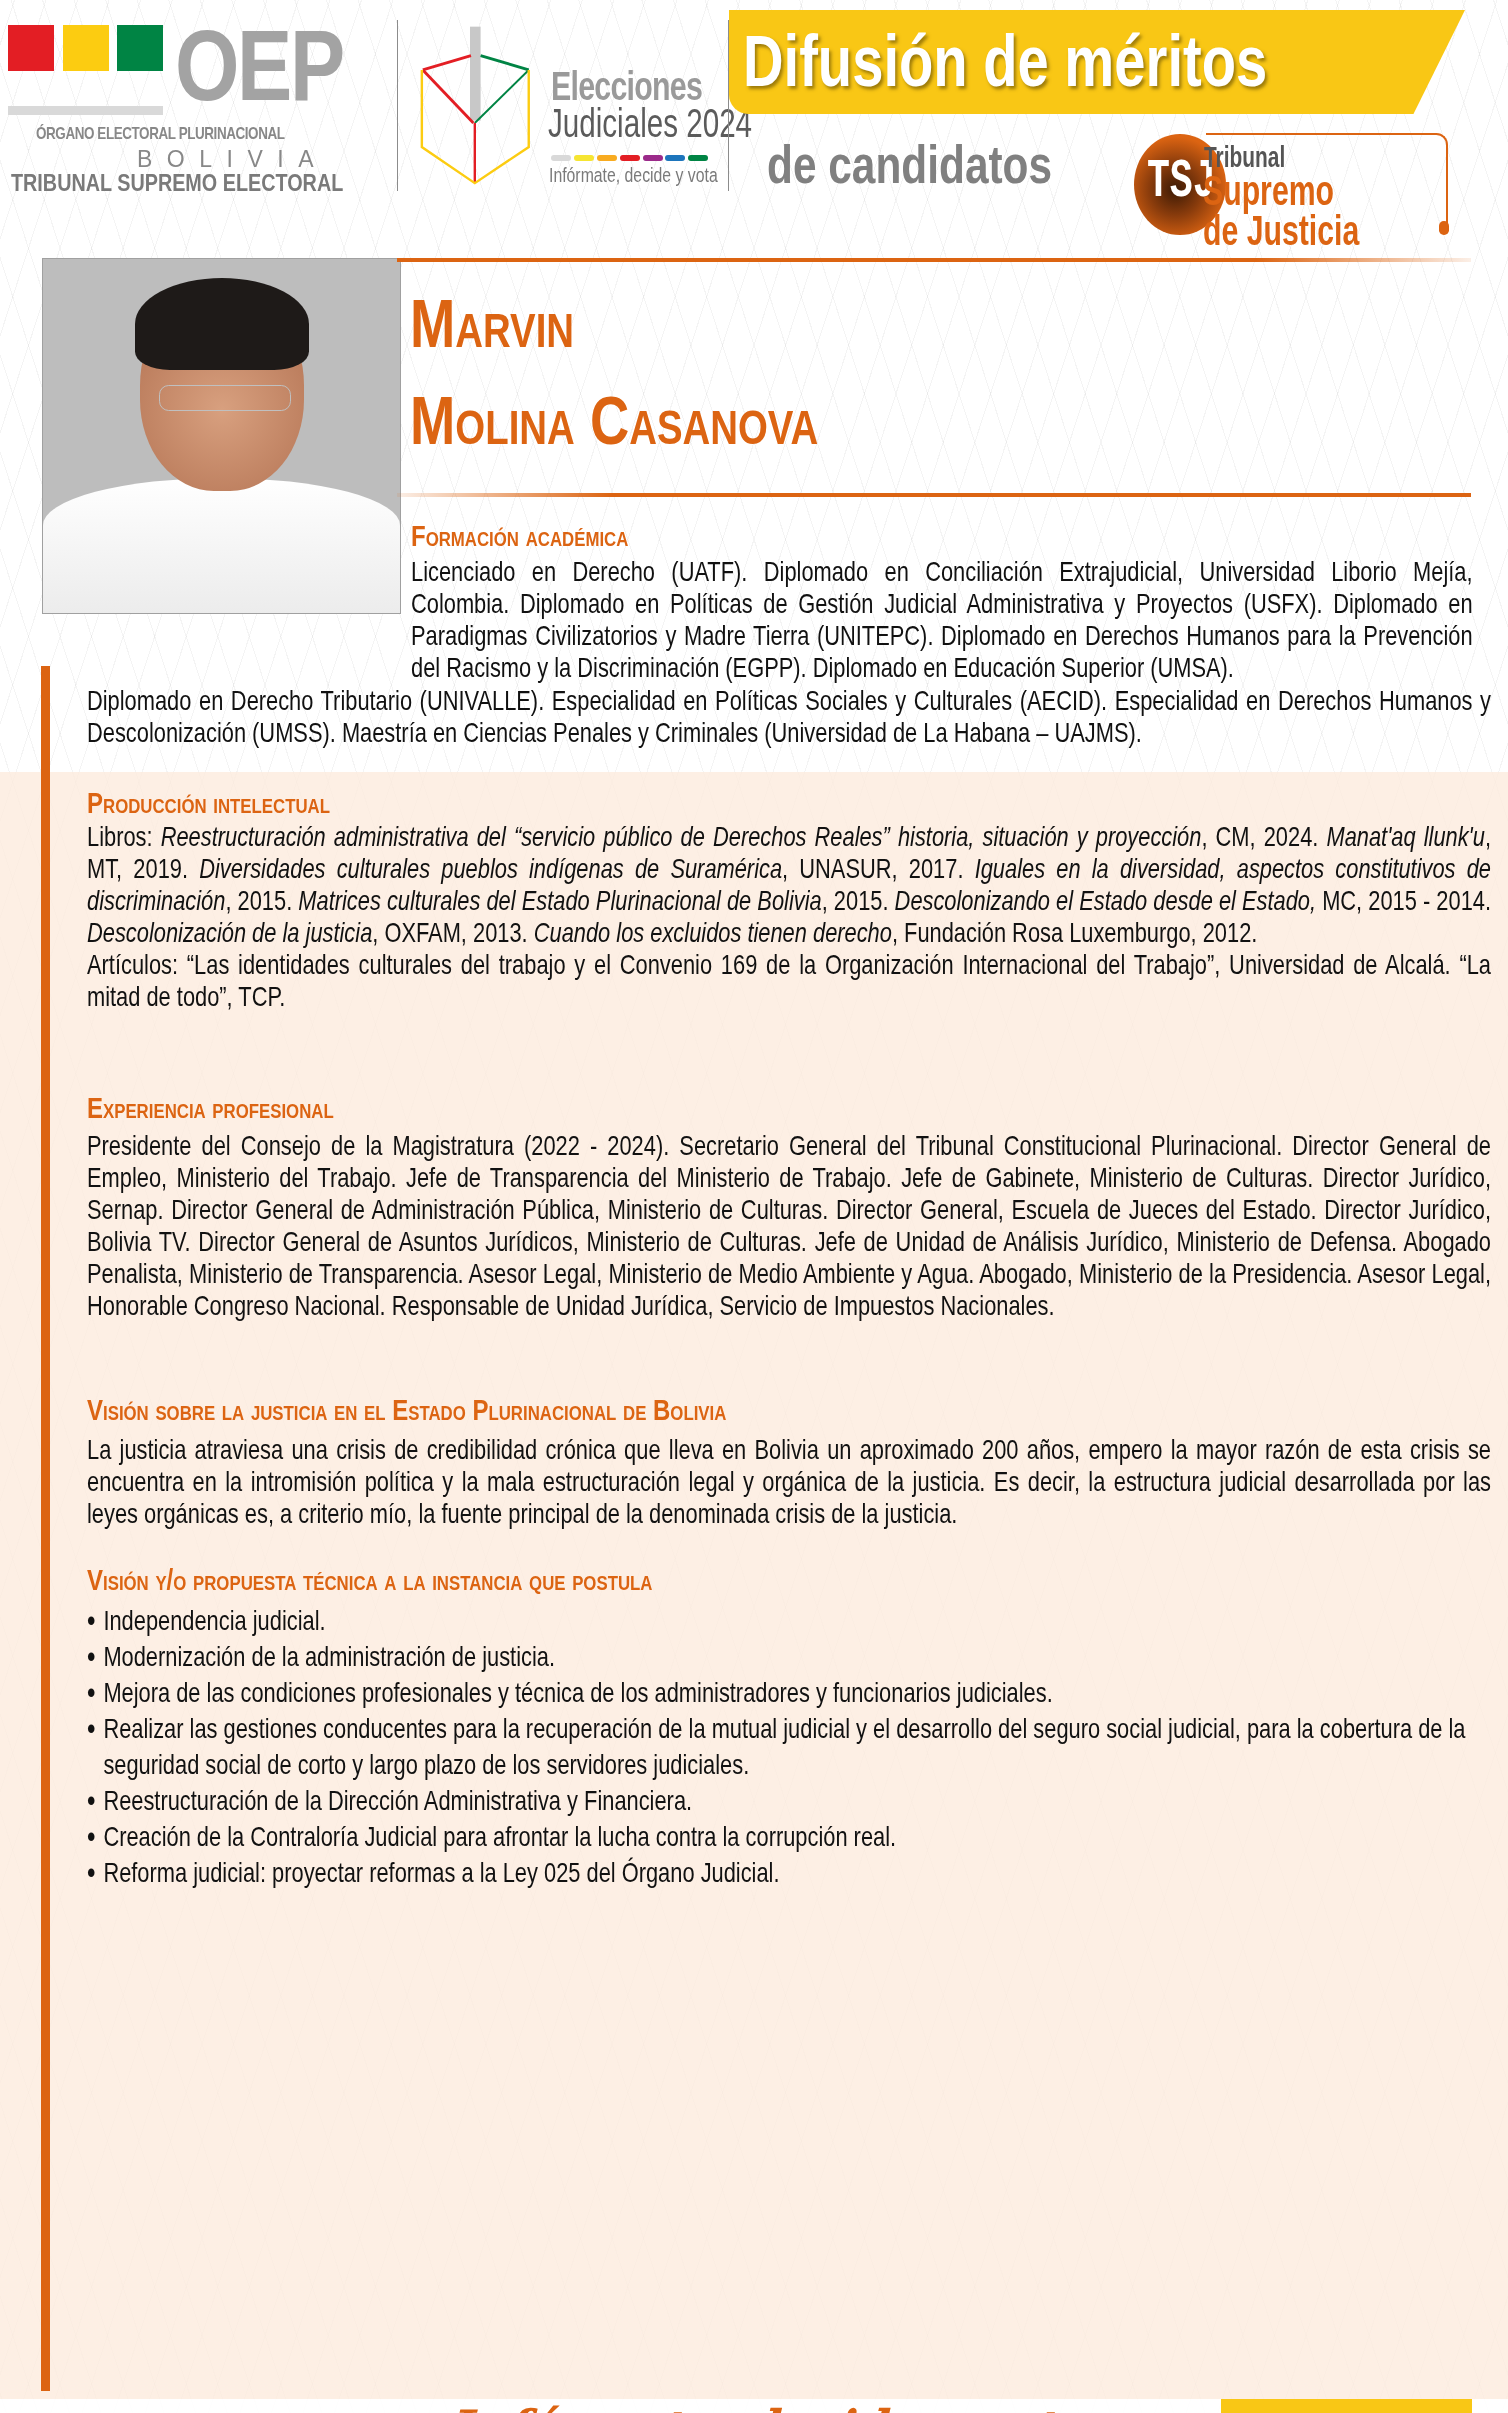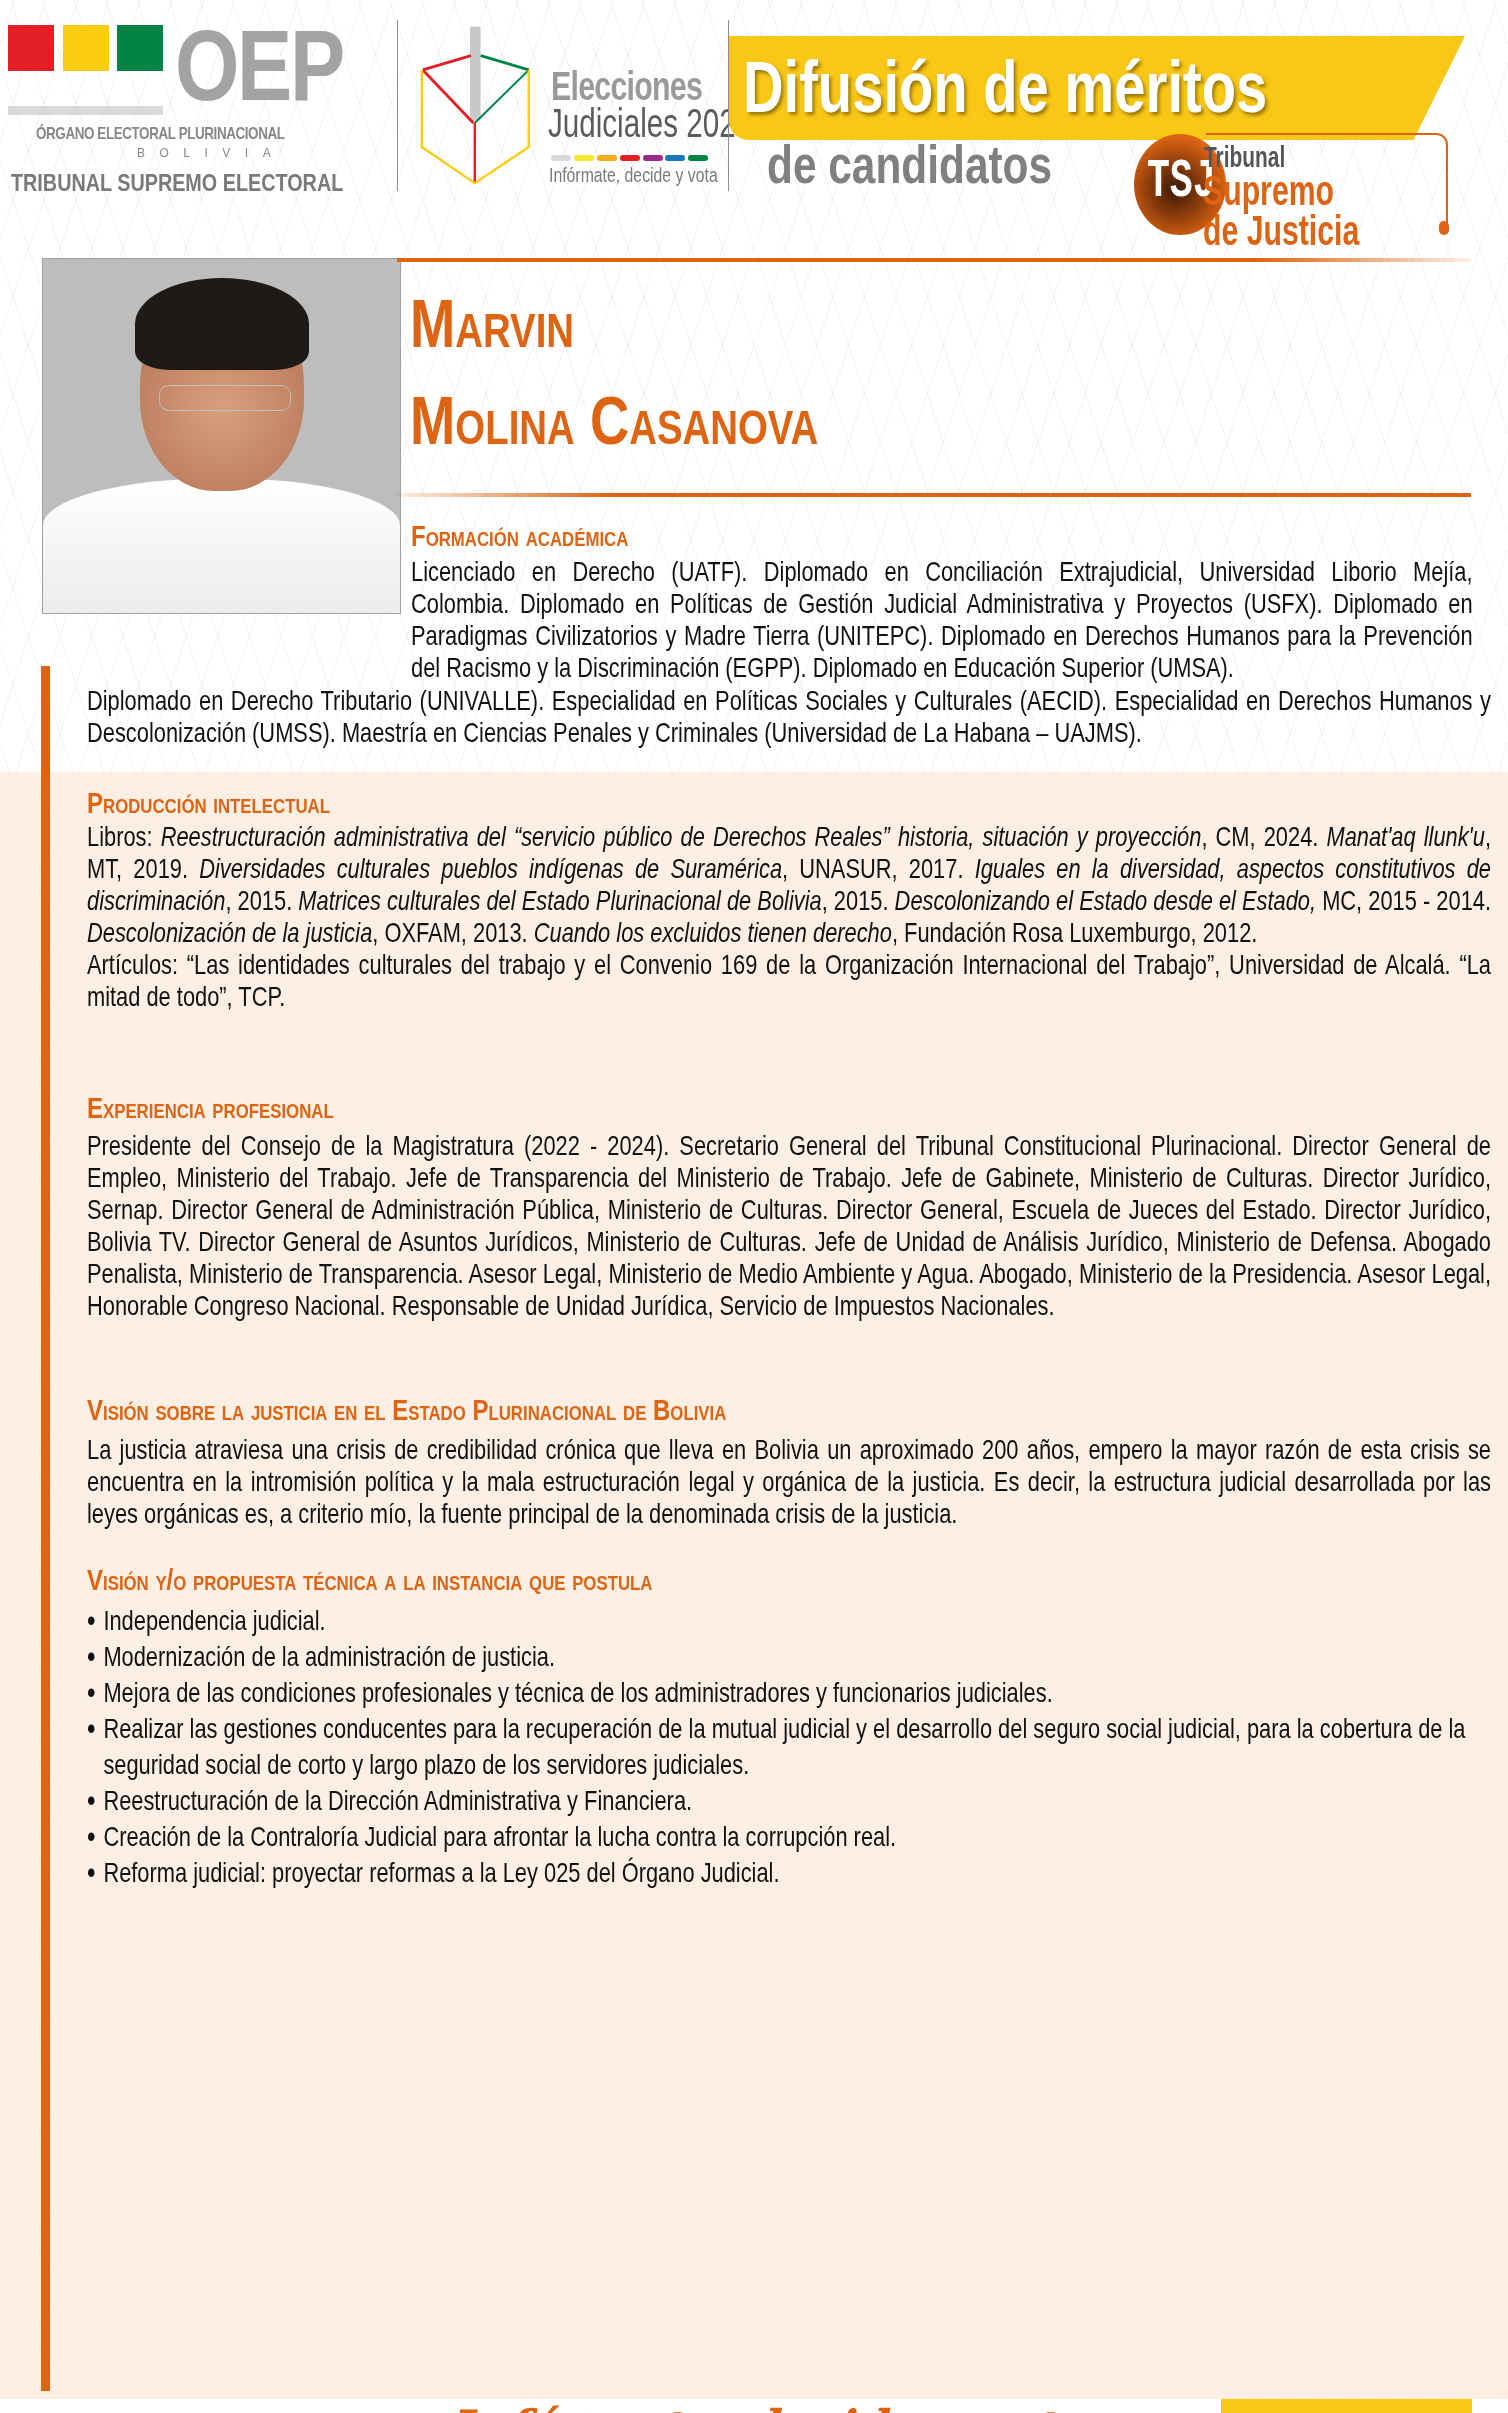--- a/index.html
+++ b/index.html
@@ -13,32 +13,32 @@
   }
   .abs { position: absolute; }
 
   
   .oep-logo { left: 8px; top: 25px; width: 367px; height: 159px; }
   .oep-bars { display: flex; gap: 8.7px; }
   .oep-bar { width: 46px; height: 46px; }
   .oep-underbar { position: absolute; left: 0; top: 81px; width: 155px; height: 8.7px; background: #d9d9d9; }
   .oep-word { position: absolute; left: 167px; top: -9.7px; font-family: "Liberation Sans", sans-serif; font-weight: bold; font-size: 101px; color: #a3a3a3; letter-spacing: -2.9px; line-height: 1; transform: scaleX(0.82); transform-origin: left top; }
   .oep-org { position: absolute; left: 28px; top: 99px; font-size: 16.4px; color: #888; font-weight: bold; letter-spacing: -0.5px; transform: scaleX(0.82); transform-origin: left top; white-space: nowrap; }
-  .oep-country { position: absolute; left: 129px; top: 121px; font-size: 12px; color: #888; letter-spacing: 14.5px; }
+  .oep-country { position: absolute; left: 129px; top: 121px; font-size: 23px; color: #888; letter-spacing: 14.5px; }
   .oep-tse { position: absolute; left: 2.9px; top: 145px; font-size: 23px; color: #7a7a7a; font-weight: bold; white-space: nowrap; transform: scaleX(0.86); transform-origin: left top; }
   .divider-v { width: 1.4px; background: #8c8c8c; }
 
   .ej-logo { left: 418px; top: 24px; width: 328px; height: 164px; }
   .ej-title { position: absolute; left: 133px; top: 39px; font-size: 41px; font-weight: bold; color: #9a9a9a; letter-spacing: -1px; transform: scaleX(0.74); transform-origin: left top; white-space: nowrap; }
   .ej-sub { position: absolute; left: 130px; top: 77px; font-size: 40px; color: #5b5b5b; transform: scaleX(0.74); transform-origin: left top; white-space: nowrap; }
   .ej-stripes { position: absolute; left: 133px; top: 131px; display: flex; gap: 2.9px; }
   .ej-stripe { width: 20px; height: 5.8px; border-radius: 2.9px; }
   .ej-tag { position: absolute; left: 131px; top: 141px; font-size: 19.3px; color: #7a7a7a; transform: scaleX(0.82); transform-origin: left top; white-space: nowrap; }
 
-  .banner { left: 729px; top: 36px; width: 736px; height: 104px; background: #f9c715; border-radius: 0 0 0 19.3px; clip-path: polygon(0 0, 100% 0, 93% 100%, 0 100%); }
+  .banner { left: 729px; top: 10px; width: 736px; height: 104px; background: #f9c715; border-radius: 0 0 0 19.3px; clip-path: polygon(0 0, 100% 0, 93% 100%, 0 100%); }
   .banner-title { position: absolute; left: 13.5px; top: 14.5px; font-size: 72px; font-weight: bold; color: #fff; white-space: nowrap; transform: scaleX(0.78); transform-origin: left top; text-shadow: 2.9px 2.9px 3.9px rgba(80,60,0,0.55); line-height: 1; }
   .banner-sub { left: 767px; top: 138px; font-size: 53px; font-weight: bold; color: #808080; white-space: nowrap; transform: scaleX(0.8); transform-origin: left top; line-height: 1; }
 
   .tsj-circle { left: 1134px; top: 134px; width: 92px; height: 101px; border-radius: 50%; background: radial-gradient(circle at 45% 55%, #3c1a05 0%, #8a3c0c 35%, #dc6412 70%); font-family: Liberation Mono, monospace; }
   .tsj-circle-text { position: absolute; left: 0; right: 0; top: 22px; text-align: center; font-size: 53px; font-weight: bold; color: #fff; transform: scaleX(0.72); line-height: 1; }
   .tsj-t1 { left: 1204px; top: 143px; font-size: 29px; font-weight: bold; color: #555; transform: scaleX(0.72); transform-origin: left top; line-height: 1; }
   .tsj-t2 { left: 1203px; top: 171px; font-size: 42px; font-weight: bold; color: #dc6412; transform: scaleX(0.72); transform-origin: left top; line-height: 0.95; }
   .tsj-line { left: 1206px; top: 133px; width: 240px; height: 97px; border-top: 2.4px solid #dc6412; border-right: 2.4px solid #dc6412; border-radius: 0 11.6px 0 0; }
   .tsj-dot { left: 1439px; top: 221px; width: 9.7px; height: 13.5px; border-radius: 4.8px; background: #dc6412; }
 

